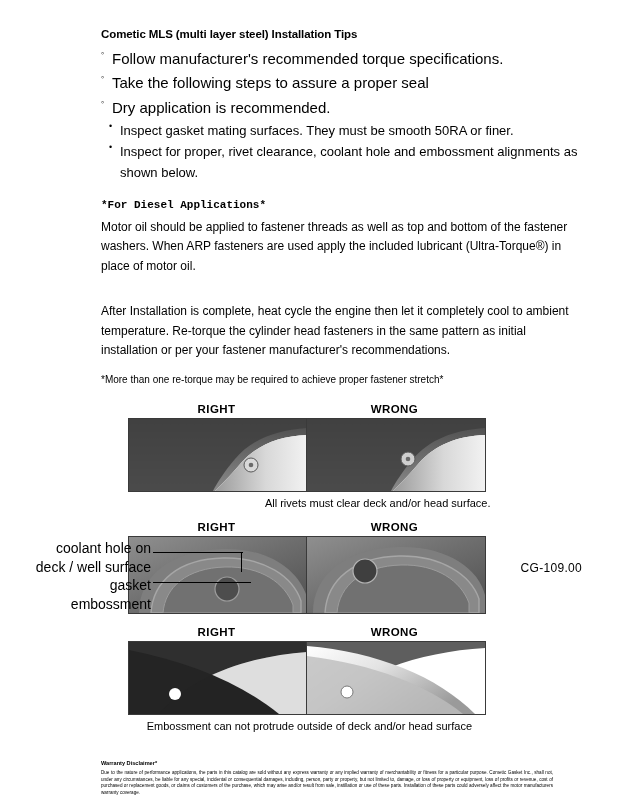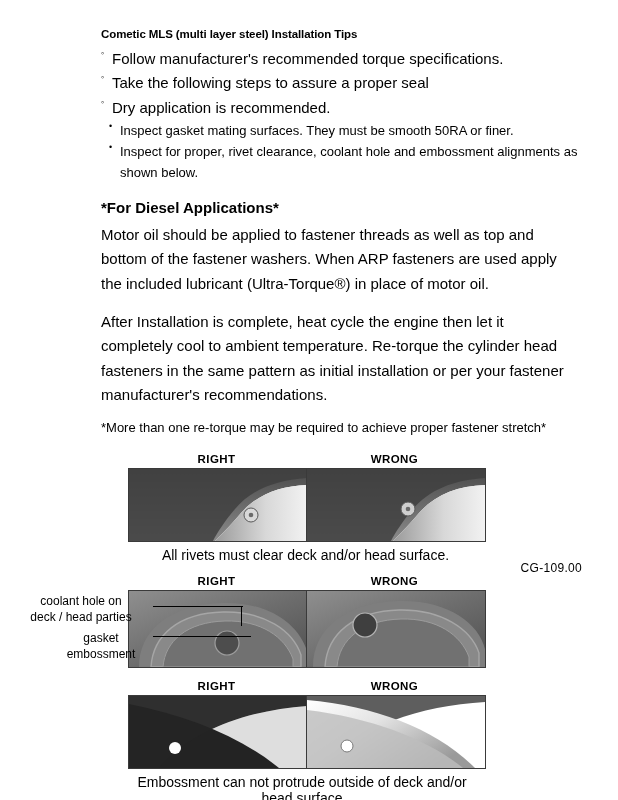--- a/index.html
+++ b/index.html
@@ -61,33 +61,34 @@
     margin-left: 8px;
   }
   .sub-list > li::before {
     content: "\2022";
     position: absolute;
     left: 0;
     top: -1px;
     font-size: 9px;
   }
   .section-head {
-    font-size: 15px;
+    font-size: 11px;
     font-weight: bold;
     margin: 16px 0 7px 68px;
+    font-family: Liberation Mono, monospace;
   }
   .para {
-    font-size: 15px;
+    font-size: 12px;
     line-height: 1.62;
     margin: 0 0 0 68px;
     max-width: 470px;
   }
-  .para + .para { margin-top: 14px; }
+  .para + .para { margin-top: 26px; }
   .note {
-    font-size: 13px;
+    font-size: 10px;
     margin: 13px 0 0 68px;
   }
 
   
   .figures {
     margin: 18px 0 0 0;
     position: relative;
   }
   .fig-row {
     display: flex;
@@ -107,36 +108,36 @@
     width: 178px;
     height: 72px;
     border: 1px solid #3a3a3a;
     position: relative;
     overflow: hidden;
     background: #ffffff;
   }
   .fig-box.tall { height: 76px; }
   .fig-box svg { display: block; }
   .caption {
-    font-size: 14px;
+    font-size: 11px;
     margin: 5px 0 0 0;
-    text-align: center;
+    text-align: right;
     padding-left: 0;
   }
   .caption-wrap {
     width: 370px;
     margin: 0 auto;
   }
   .caption-wrap.shift { margin-left: 99px; }
 
   
   .callout {
     position: absolute;
-    font-size: 12px;
-    text-align: center;
+    font-size: 14px;
+    text-align: right;
     line-height: 1.35;
   }
   .callout-line {
     position: absolute;
     background: #000;
     height: 1px;
   }
 
   
   .warranty {
@@ -281,21 +282,21 @@
               <path d="M30,76 C32,48 56,29 94,28 C130,27 154,44 162,66 L162,76 Z" fill="#606060" fill-opacity="0.6" stroke="#9c9c9c" stroke-width="1"></path>
               <circle cx="58" cy="34" r="12" fill="#3f3f3f"></circle>
               <circle cx="58" cy="34" r="12" fill="none" stroke="#b5b5b5" stroke-width="1.2"></circle>
             </svg>
           </div>
         </div>
       </div>
 
       <div class="callout" style="left:-22px; top:18px; width:140px;">
         <span>coolant hole on</span><br>
-        <span>deck / head parties</span>
+        <span>deck / well surface</span>
       </div>
       <div class="callout-line" style="left:120px; top:31px; width:90px;"></div>
       <div class="callout-line" style="left:208px; top:31px; width:1px; height:20px;"></div>
 
       <div class="callout" style="left:18px; top:55px; width:100px;">
         <span>gasket embossment</span>
       </div>
       <div class="callout-line" style="left:120px; top:61px; width:98px;"></div>
     </div>
 

